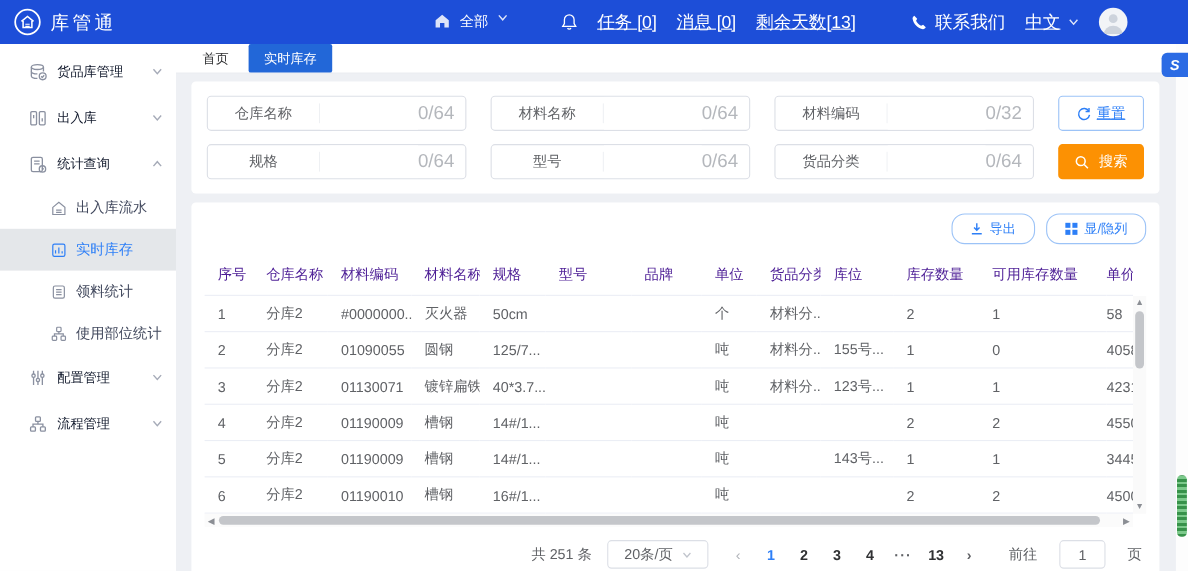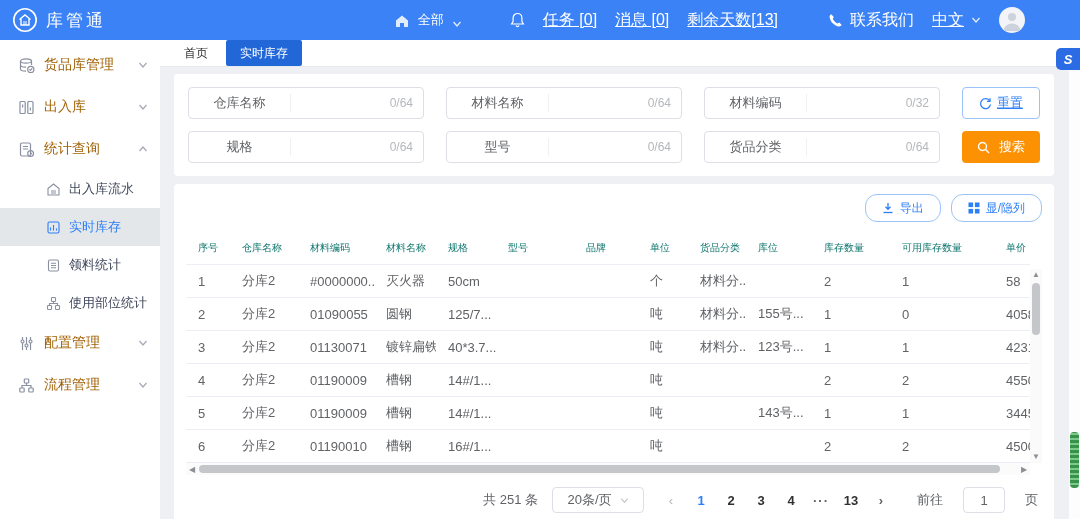--- a/index.html
+++ b/index.html
@@ -1,39 +1,39 @@
 <!DOCTYPE html>
 <html><head>
 <meta charset="utf-8">
 <style>
   * { margin:0; padding:0; box-sizing:border-box; }
   html,body { width:1080px; height:519px; overflow:hidden; background:#eef0f4;
     font-family:"Liberation Sans", sans-serif; }
 
   
-  .topbar { height:40px; background:#3b82f6; display:flex; align-items:center;
+  .topbar { height:40px; background:#1d4ed8; display:flex; align-items:center;
     color:#fff; padding:0 55px 0 12px; }
   .logo-wrap { display:flex; align-items:center; gap:8px; }
   .logo-circle { width:26px; height:26px; flex:0 0 auto; }
   .app-title { font-size:17px; letter-spacing:3px; font-weight:400; }
-  .top-group { display:flex; align-items:flex-end; gap:8px; font-size:13px; }
+  .top-group { display:flex; align-items:flex-start; gap:8px; font-size:13px; }
   .scope { margin-left:auto; cursor:pointer; }
   .chev { width:10px; height:10px; opacity:.85; }
   .top-item { margin-left:26px; cursor:pointer; display:flex; align-items:center; gap:7px; }
   .top-item.tight { margin-left:18px;text-decoration:underline; }
   .avatar { width:26px; height:26px; border-radius:50%; background:#f2f4f7;
     margin-left:18px; overflow:hidden; display:flex; align-items:center; justify-content:center; }
 
   
   .frame { display:flex; height:479px; }
 
   
   .sidebar { width:160px; background:#fff; flex:0 0 auto; padding-top:4px; }
-  .mi { height:42px; display:flex; align-items:center; padding:0 12px 0 18px;
-    font-size:14px; color:#a16207; cursor:pointer; }
+  .mi { height:42px; display:flex; align-items:center; padding:0 12px 0 26px;
+    font-size:12px; color:#0f172a; cursor:pointer; }
   .mi .mi-icon { width:17px; height:17px; margin-right:9px; flex:0 0 auto; color:#8a90a0; }
   .mi .mi-label { flex:1; }
   .mi .mi-chev { width:10px; height:10px; color:#a6abb8; }
   .smi { height:38px; display:flex; align-items:center; padding:0 12px 0 46px;
     font-size:13px; color:#41485d; cursor:pointer; }
   .smi .mi-icon { width:15px; height:15px; margin-right:8px; color:#8a90a0; }
   .smi.active { background:#e4e7ea; color:#2d7ff7; }
   .smi.active .mi-icon { color:#2d7ff7; }
 
   
@@ -53,39 +53,39 @@
   
   .panel { background:#fff; border-radius:4px; }
   .search-panel { padding:13px 14px; display:grid;
     grid-template-columns:1fr 1fr 1fr 78px; gap:12px 22px; }
   .field { height:32px; border:1px solid #dcdfe6; border-radius:4px;
     display:flex; align-items:center; overflow:hidden; background:#fff; }
   .field .flabel { width:102px; text-align:center; font-size:13px; color:#606266;
     border-right:1px solid #eef0f3; flex:0 0 auto; }
   .field .finput { flex:1; border:0; outline:none; height:100%; font-size:13px;
     padding:0 6px; min-width:0; font-family:"Liberation Sans",sans-serif; }
-  .field .fcount { font-size:12px; color:#b4b7bc; padding-right:10px; }
+  .field .fcount { font-size:17px; color:#b4b7bc; padding-right:10px; }
   .btn-reset { height:32px; border:1px solid #9cc3f7; border-radius:4px; background:#fff;
     color:#2d7ff7; font-size:13px; display:flex; align-items:center; justify-content:center;
     gap:5px; cursor:pointer; font-family:"Liberation Sans",sans-serif; }
   .btn-reset .lbl { text-decoration:underline; }
   .btn-search { height:32px; border:0; border-radius:4px; background:#fc9103;
     color:#fff; font-size:13px; display:flex; align-items:center; justify-content:center;
     gap:9px; cursor:pointer; font-family:"Liberation Sans",sans-serif; }
 
   
   .table-panel { margin-top:8px; padding:10px 12px 8px; }
   .tp-toolbar { display:flex; justify-content:flex-end; gap:10px; }
   .btn-outline { height:28px; border:1px solid #9cc3f7; border-radius:12px; background:#fff;
     color:#2d7ff7; font-size:12px; display:flex; align-items:center; gap:6px;
     padding:0 16px; cursor:pointer; font-family:"Liberation Sans",sans-serif; }
 
   .table-zone { margin-top:10px; display:flex; }
   table { border-collapse:collapse; table-layout:fixed; width:828px; flex:1; }
-  th { font-size:10px; color:#0f766e; font-weight:normal; text-align:left;
+  th { font-size:13px; color:#4c1d95; font-weight:normal; text-align:left;
     padding:9px 0 9px 12px; border-bottom:1px solid #ebeef5; white-space:nowrap;
     overflow:hidden; }
   td { font-size:13px; color:#606266; height:33px; padding-left:12px;
     border-bottom:1px solid #ebeef5; white-space:nowrap; overflow:hidden; }
   th.num, td.num { text-align:right; padding-right:10px; padding-left:0; }
 
   .vscroll { width:12px; flex:0 0 auto; background:#fafafa; margin-top:37px;
     display:flex; flex-direction:column; align-items:center; position:relative; }
   .vscroll .arr { font-size:8px; color:#8b8e94; line-height:12px; }
   .vscroll .thumb { position:absolute; top:14px; left:2px; width:8px; height:52px;

